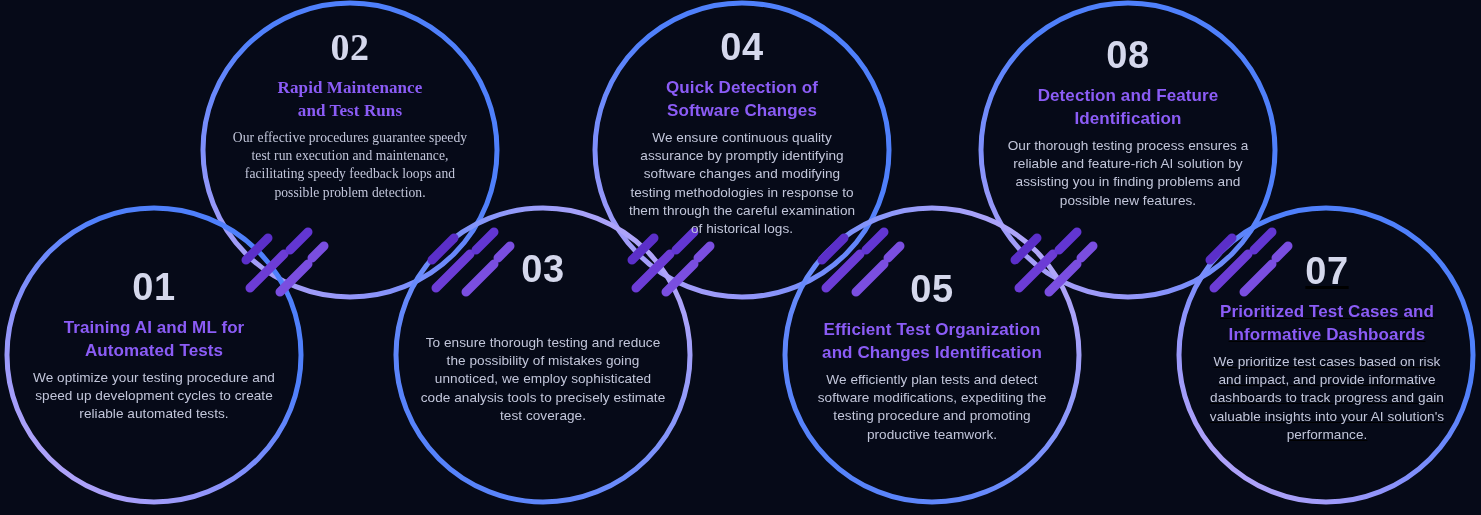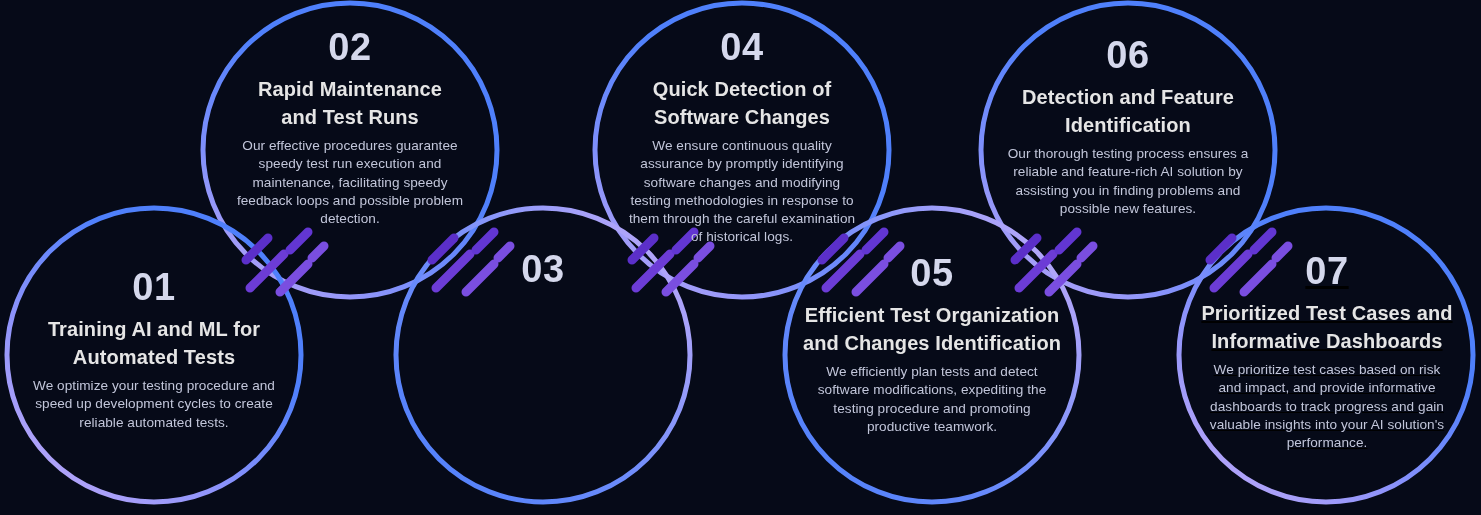--- a/index.html
+++ b/index.html
@@ -31,22 +31,22 @@
   }
   .num {
     color: #d5d8ec;
     font-size: 38px;
     font-weight: 700;
     letter-spacing: 0.5px;
     line-height: 1;
     margin: 0 0 10px 0;
   }
   .ttl {
-    color: #e5e5e5;
-    font-size: 20px;
+    color: #8b5cf6;
+    font-size: 17px;
     font-weight: 700;
     line-height: 1.38;
     margin: 0 0 6px 0;
     letter-spacing: 0.1px;
   }
   .desc {
     color: #c2c6da;
     font-size: 13.6px;
     font-weight: 400;
     line-height: 1.34;
@@ -155,53 +155,54 @@
 
   <div class="node" style="left:14px;top:268px;width:280px;">
     <div class="num">01</div>
     <div class="ttl">
       <div>Training AI and ML for</div>
       <div>Automated Tests</div>
     </div>
     <div class="desc" style="width:246px;">We optimize your testing procedure and speed up development cycles to create reliable automated tests.</div>
   </div>
 
-  <div class="node" style="left:210px;top:28px;width:280px;">
+  <div class="node" style="left:210px;top:28px;width:280px;font-family:Liberation Serif, serif;">
     <div class="num">02</div>
     <div class="ttl">
       <div>Rapid Maintenance</div>
       <div>and Test Runs</div>
     </div>
     <div class="desc" style="width:240px;">Our effective procedures guarantee speedy test run execution and maintenance, facilitating speedy feedback loops and possible problem detection.</div>
   </div>
 
   <div class="node" style="left:403px;top:250px;width:280px;gap:36px;">
     <div class="num">03</div>
+    <div class="desc" style="width:248px;">To ensure thorough testing and reduce the possibility of mistakes going unnoticed, we employ sophisticated code analysis tools to precisely estimate test coverage.</div>
   </div>
 
   <div class="node" style="left:602px;top:28px;width:280px;">
     <div class="num">04</div>
     <div class="ttl">
       <div>Quick Detection of</div>
       <div>Software Changes</div>
     </div>
     <div class="desc" style="width:230px;">We ensure continuous quality assurance by promptly identifying software changes and modifying testing methodologies in response to them through the careful examination of historical logs.</div>
   </div>
 
-  <div class="node" style="left:792px;top:254px;width:280px;">
+  <div class="node" style="left:792px;top:270px;width:280px;">
     <div class="num">05</div>
     <div class="ttl">
       <div>Efficient Test Organization</div>
       <div>and Changes Identification</div>
     </div>
     <div class="desc" style="width:250px;">We efficiently plan tests and detect software modifications, expediting the testing procedure and promoting productive teamwork.</div>
   </div>
 
   <div class="node" style="left:988px;top:36px;width:280px;">
-    <div class="num">06</div>
+    <div class="num">08</div>
     <div class="ttl">
       <div>Detection and Feature</div>
       <div>Identification</div>
     </div>
     <div class="desc" style="width:252px;">Our thorough testing process ensures a reliable and feature-rich AI solution by assisting you in finding problems and possible new features.</div>
   </div>
 
   <div class="node" style="left:1186px;top:252px;width:282px;text-decoration:underline;">
     <div class="num">07</div>
     <div class="ttl">

